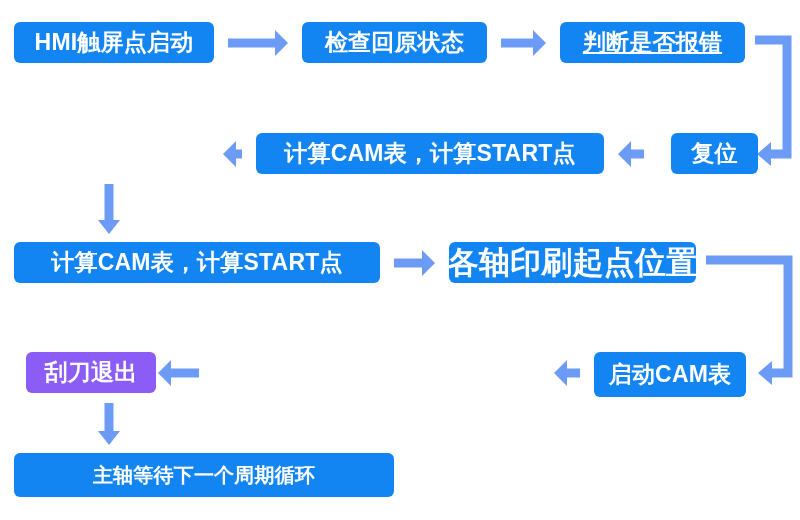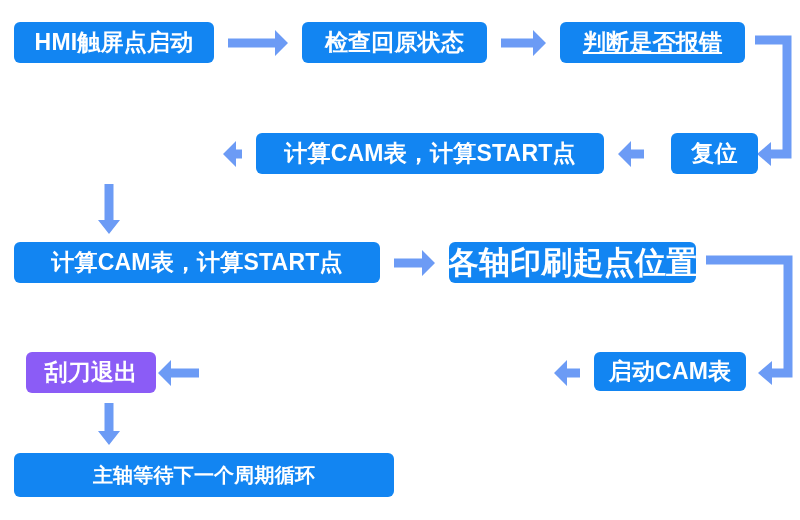--- a/index.html
+++ b/index.html
@@ -121,19 +121,19 @@
     </div>
     <div class="node" style="left: 14px; top: 242px; width: 366px; height: 41px; background: rgb(18, 133, 242); color: rgb(255, 255, 255); font-size: 23px;">
       <span>计算CAM表，计算START点</span>
     </div>
     <div class="node" style="left: 449px; top: 242px; width: 247px; height: 41px; background: rgb(18, 133, 242); color: rgb(255, 255, 255); font-size: 31px;">
       <span>各轴印刷起点位置</span>
     </div>
     <div class="node" style="left: 14px; top: 352px; width: 130px; height: 41px; background: #8b5cf6; color: rgb(255, 255, 255); font-size: 23px; margin-left: 12px;">
       <span>刮刀退出</span>
     </div>
-    <div class="node" style="left: 594px; top: 352px; width: 152px; height: 39px; background: rgb(18, 133, 242); color: rgb(255, 255, 255); font-size: 23px;">
+    <div class="node" style="left: 594px; top: 352px; width: 152px; height: 45px; background: rgb(18, 133, 242); color: rgb(255, 255, 255); font-size: 23px;">
       <span>启动CAM表</span>
     </div>
     <div class="node" style="left: 14px; top: 453px; width: 380px; height: 44px; background: rgb(18, 133, 242); color: rgb(255, 255, 255); font-size: 20px;">
       <span>主轴等待下一个周期循环</span>
     </div>
   </div>
 
 </body></html>

